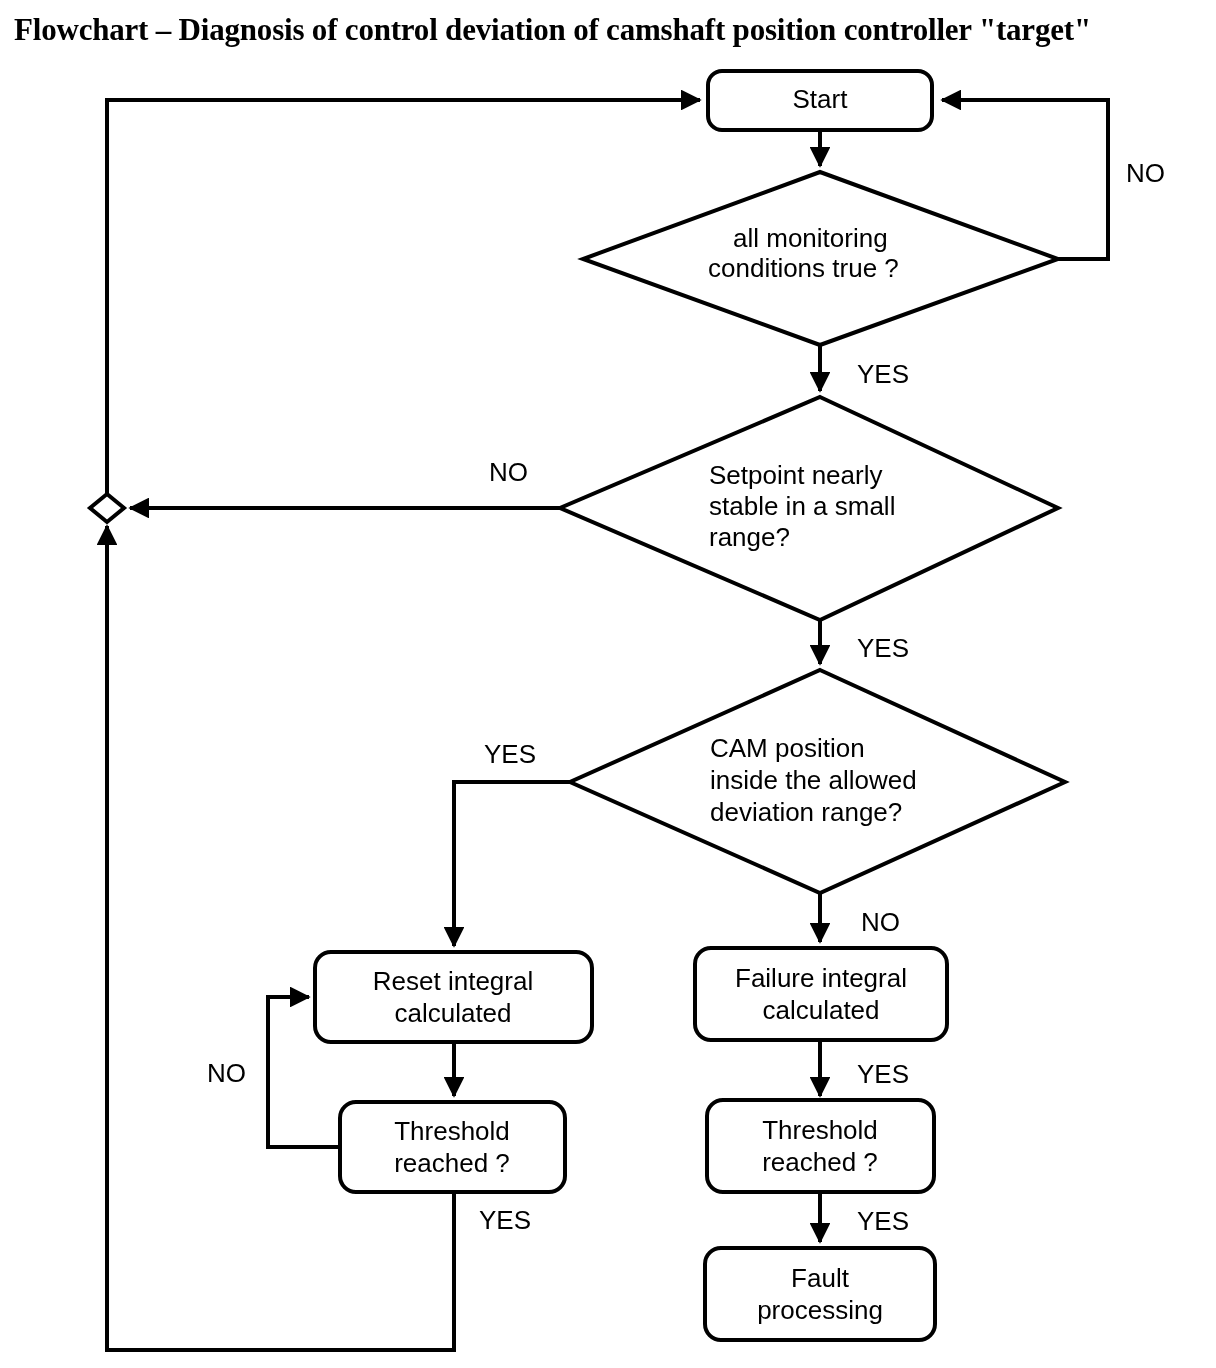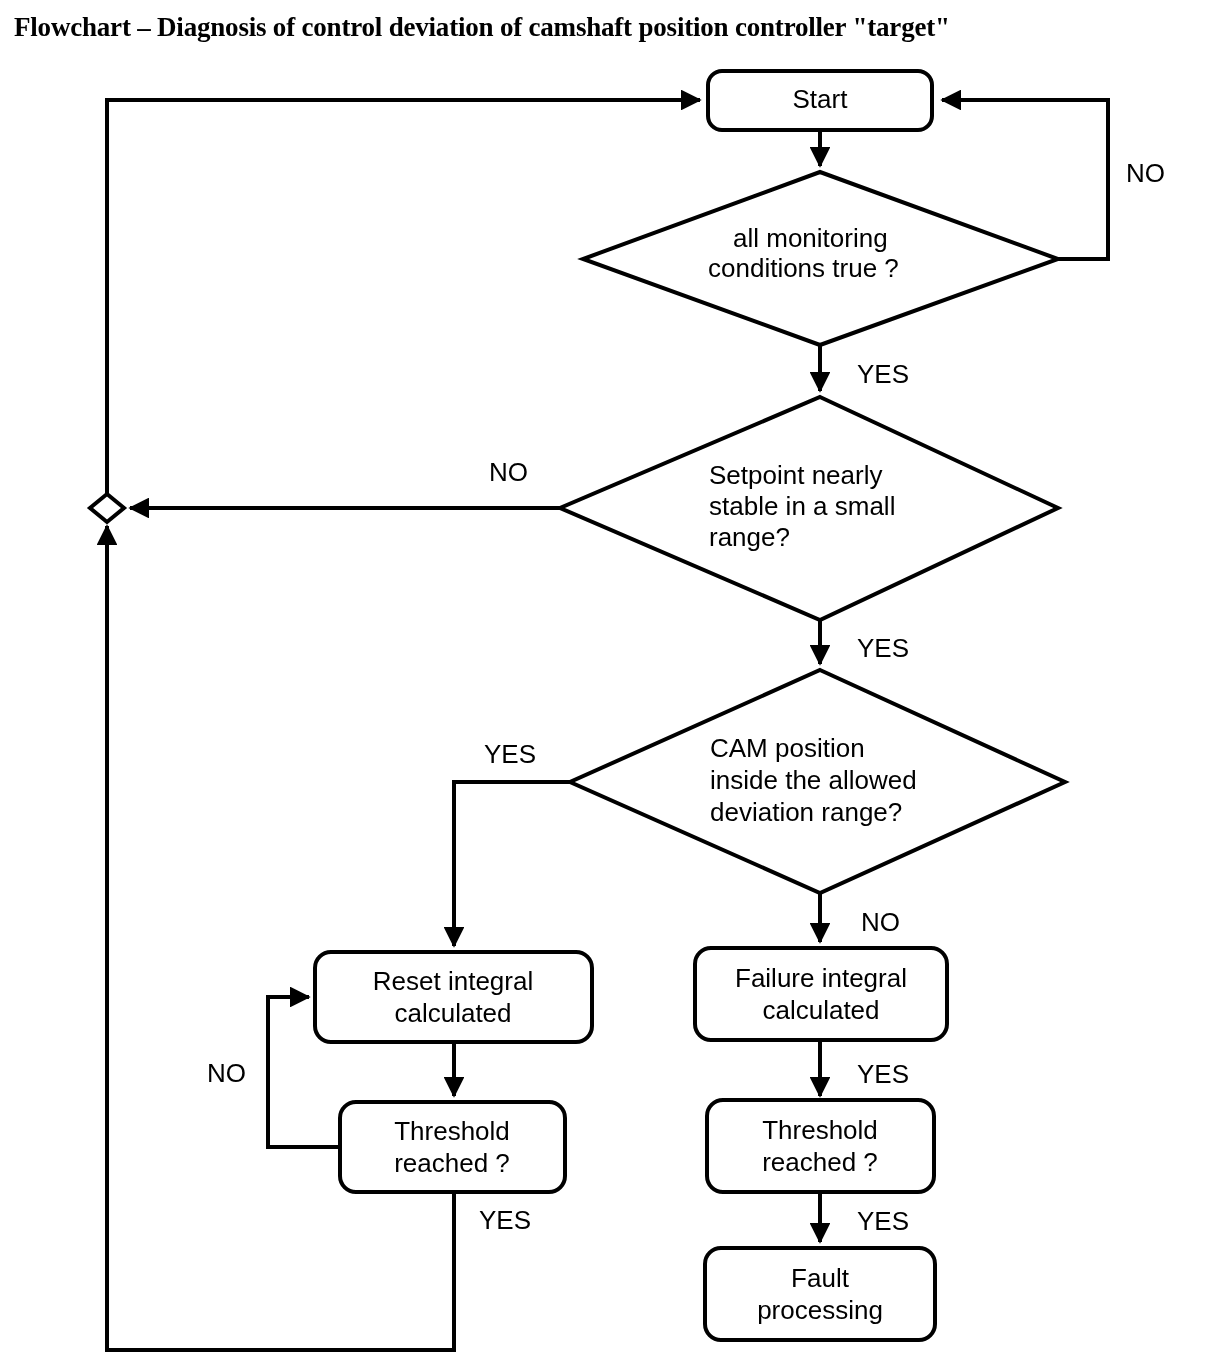--- a/index.html
+++ b/index.html
@@ -14,21 +14,21 @@
     overflow: hidden;
     position: relative;
   }
   #page-title {
     position: absolute;
     left: 14px;
     top: 12px;
     width: 1190px;
     font-family: "Liberation Serif", serif;
     font-weight: bold;
-    font-size: 27px;
+    font-size: 31px;
     color: #000000;
     white-space: nowrap;
     letter-spacing: -0.2px;
   }
   #flow-svg {
     position: absolute;
     left: 0;
     top: 0;
   }
   .node-shape {

